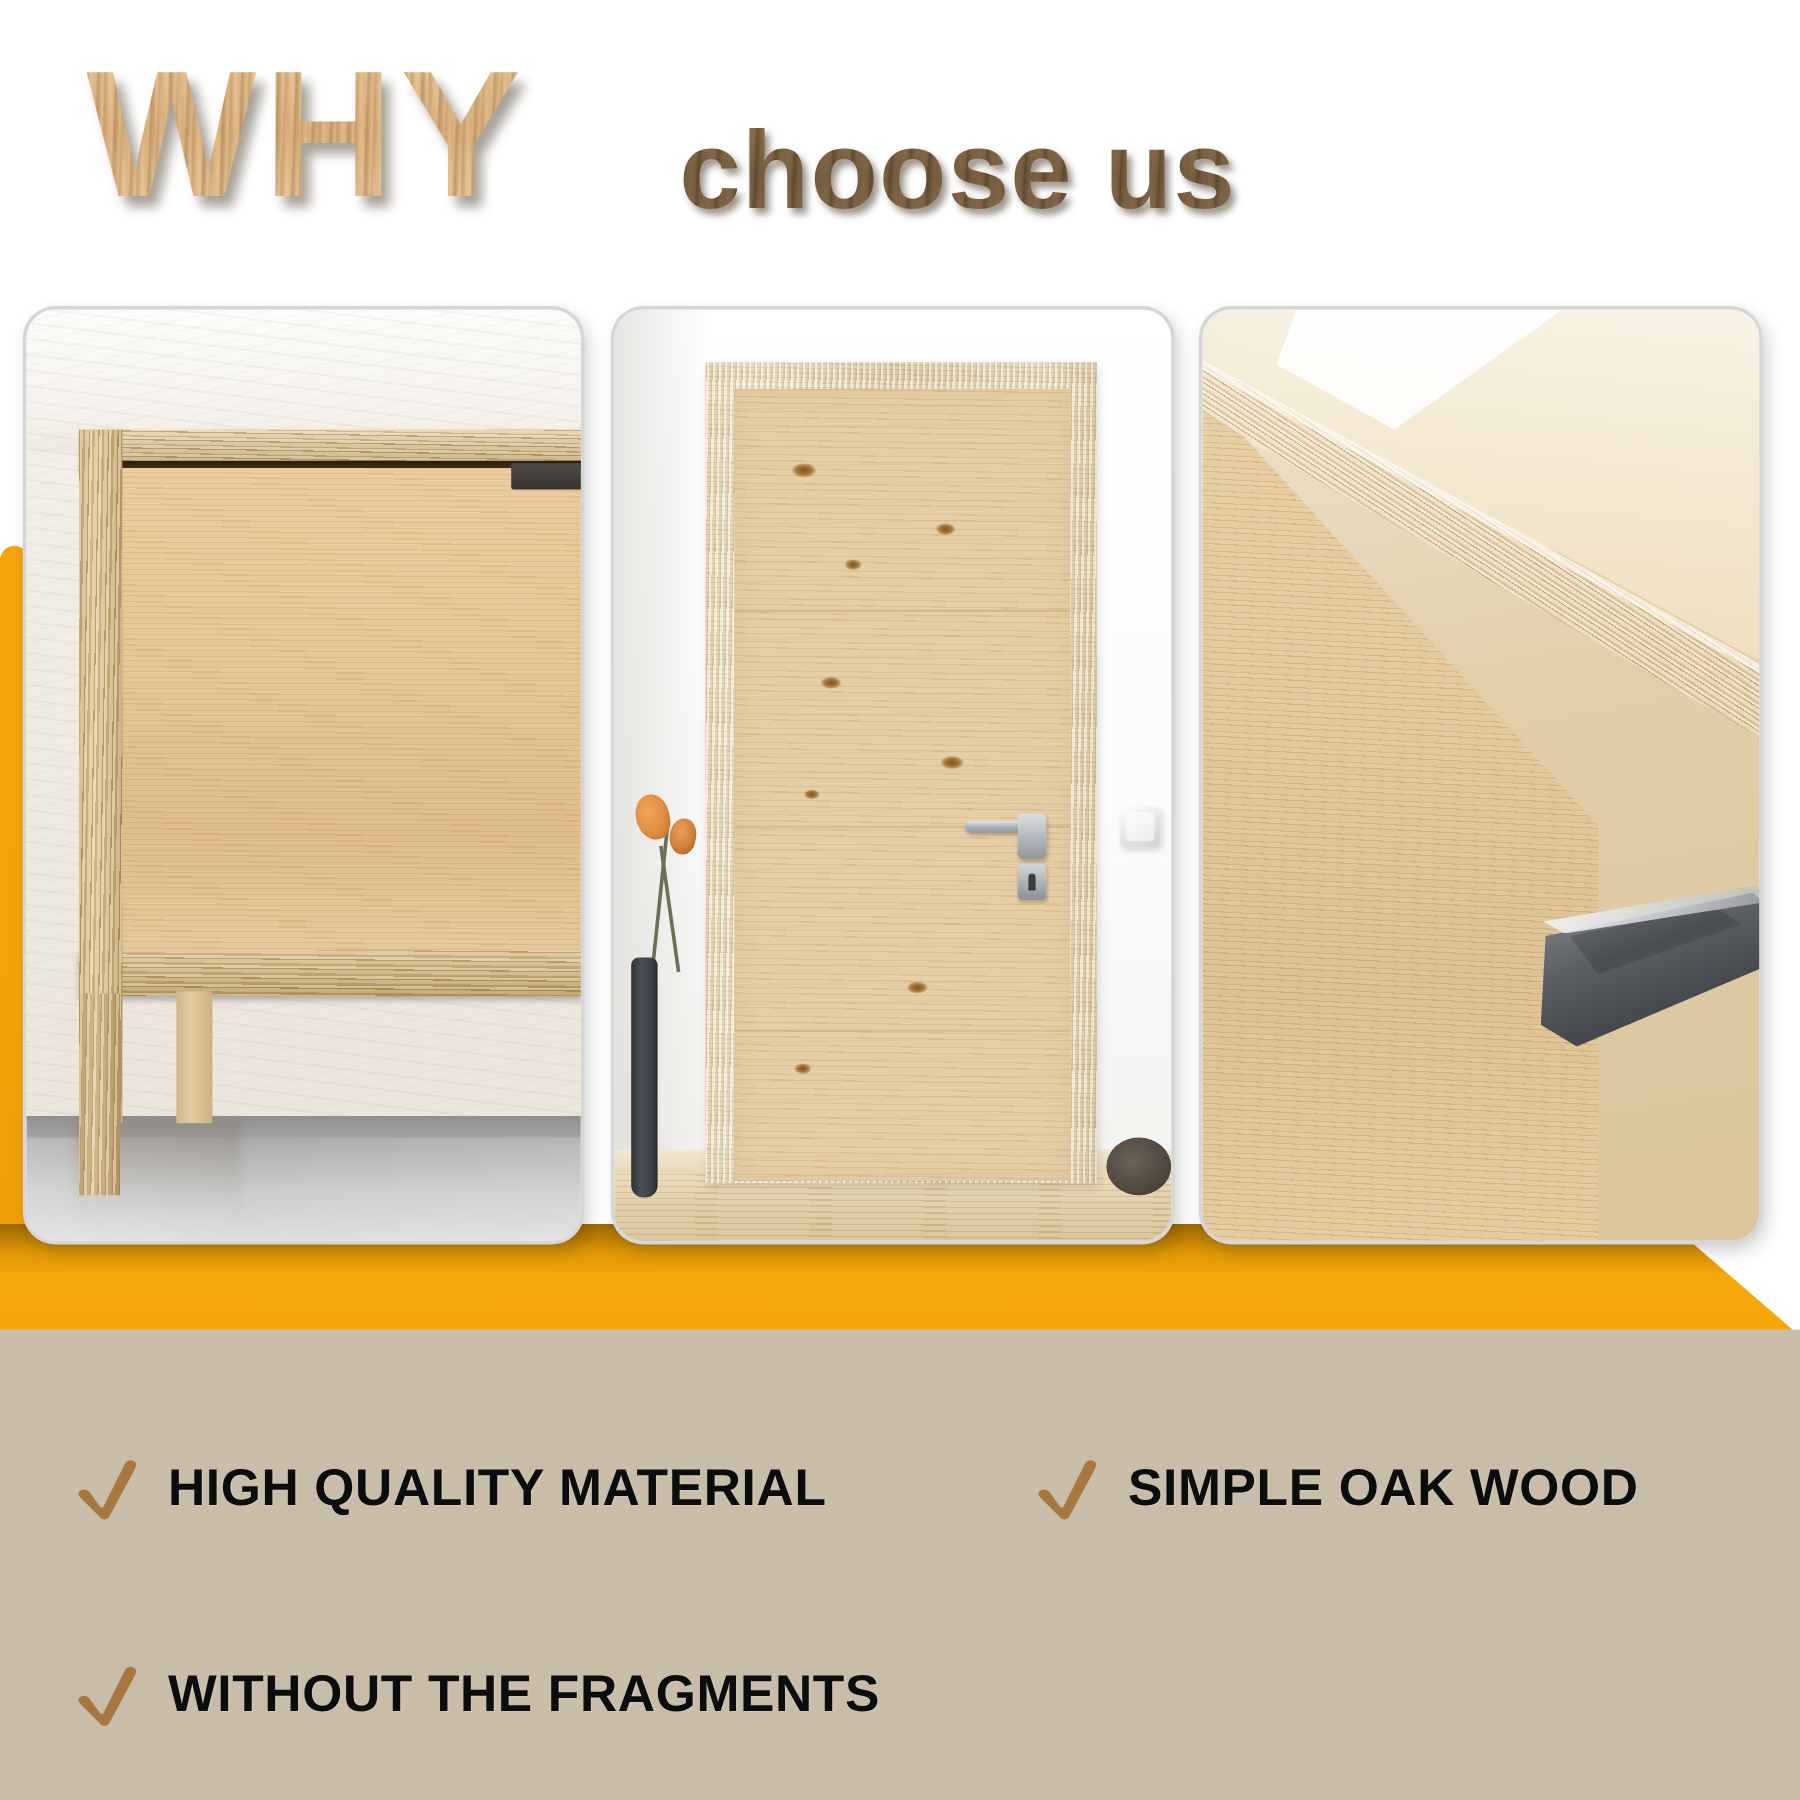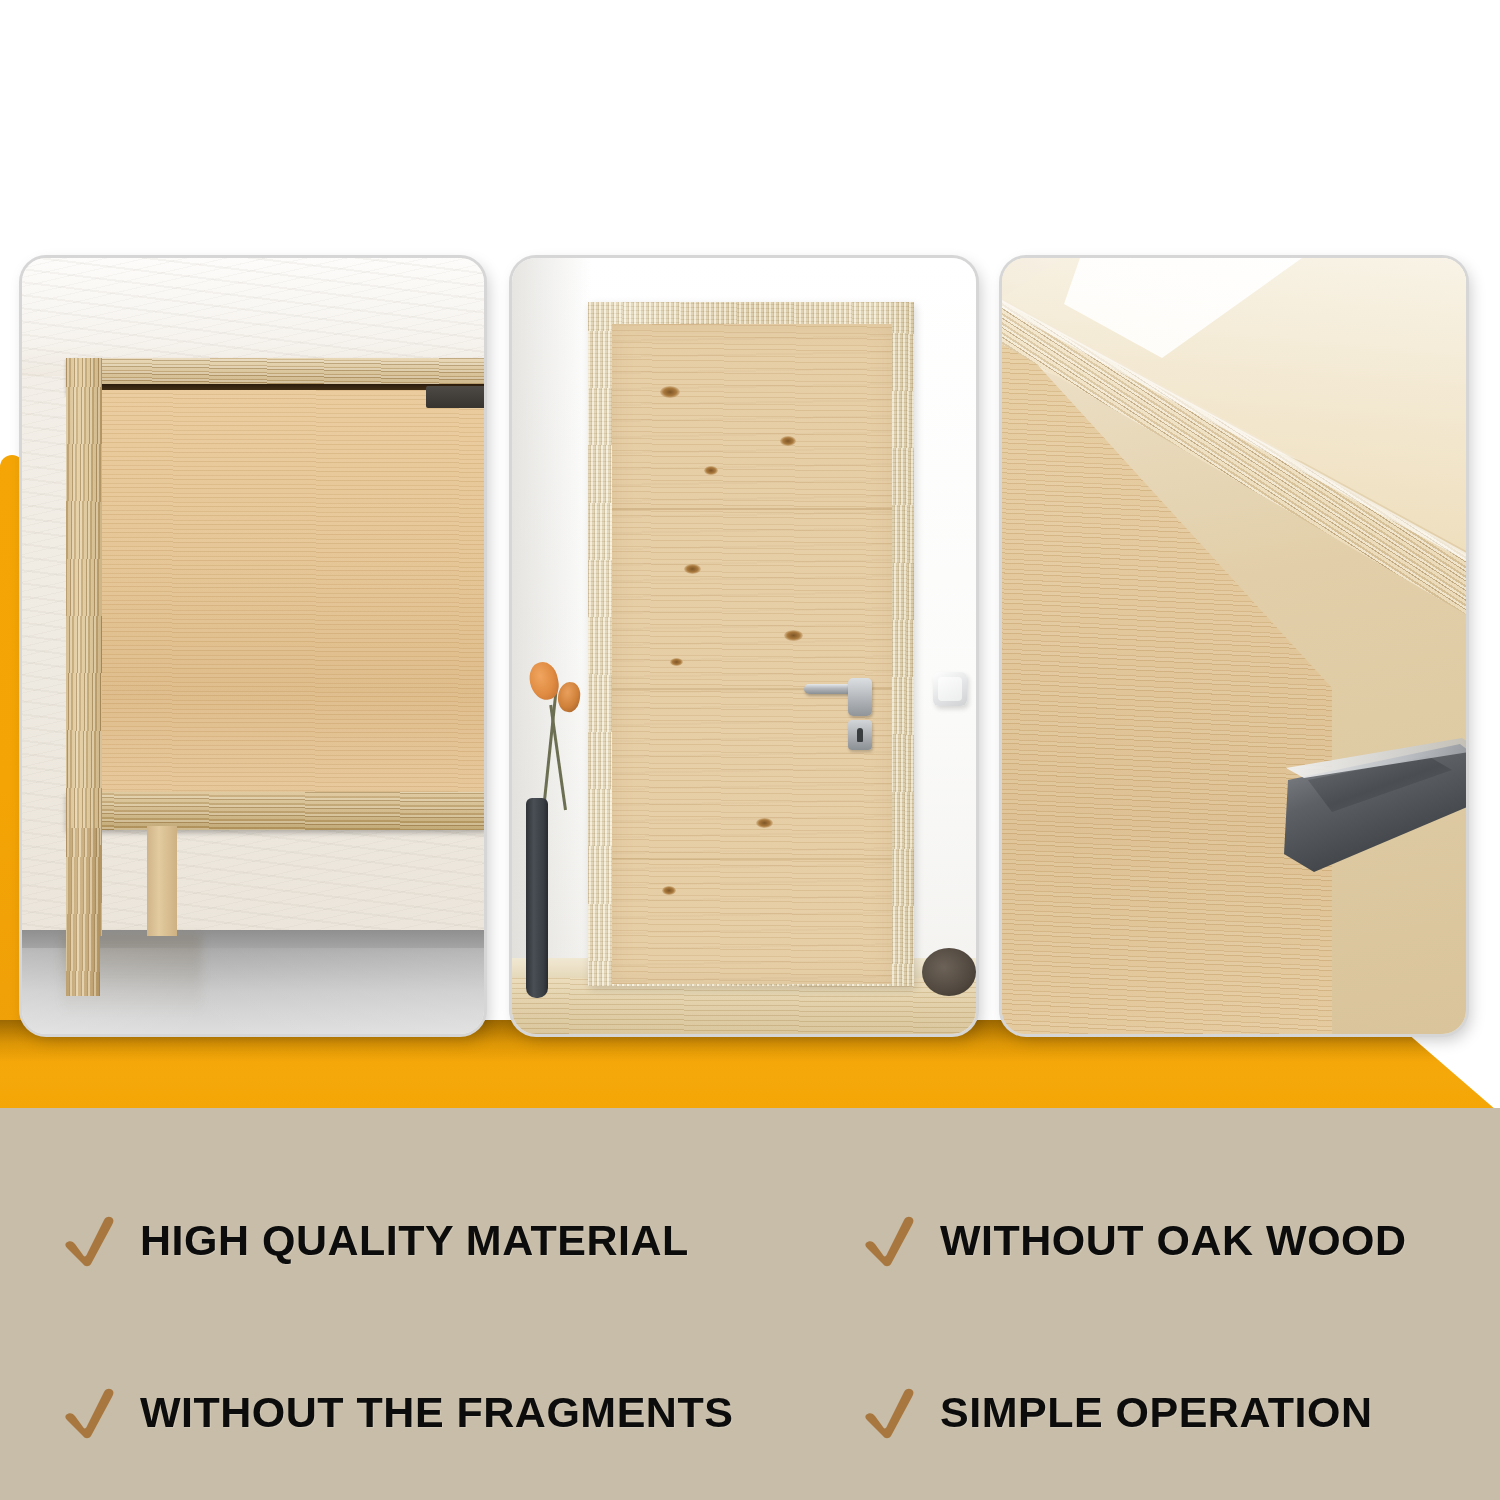--- a/index.html
+++ b/index.html
@@ -441,20 +441,24 @@
     color: #0c0c0c;
     white-space: nowrap;
     text-shadow: 1px 1px 1px rgba(255,255,255,0.18);
   }
 </style>
 </head>
 <body>
 
 <div id="stage">
 
+  <div id="headline">
+    <div class="hl-why">WHY</div>
+    <div class="hl-choose">choose us</div>
+  </div>
 
   <div id="orange-vert"></div>
   <div id="orange-band"></div>
   <div id="orange-band-shadow"></div>
 
   <div class="panel" id="panel-1">
     <div class="photo-layer p1-wall-top"></div>
     <div class="photo-layer p1-wall-mid"></div>
     <div class="photo-layer p1-wall-tex"></div>
     <div class="photo-layer p1-floor"></div>
@@ -532,33 +536,27 @@
         <svg class="check-icon" viewBox="0 0 56 56">
           <path d="M4 31 C7 28 11 29 13 32 L21 43 C22 45 24 45 25 42 L42 8 C44 4 49 4 51 7 C52 9 51 11 50 13 L29 52 C27 55 23 55 21 52 L5 36 C3 34 3 32 4 31 Z" fill="#a8773f"></path>
         </svg>
         <span class="feat-label">HIGH QUALITY MATERIAL</span>
       </div>
 
       <div class="feat-item feat-r1 feat-c2">
         <svg class="check-icon" viewBox="0 0 56 56">
           <path d="M4 31 C7 28 11 29 13 32 L21 43 C22 45 24 45 25 42 L42 8 C44 4 49 4 51 7 C52 9 51 11 50 13 L29 52 C27 55 23 55 21 52 L5 36 C3 34 3 32 4 31 Z" fill="#a8773f"></path>
         </svg>
-        <span class="feat-label">WITHOUT OAK WOOD</span>
+        <span class="feat-label">SIMPLE OAK WOOD</span>
       </div>
 
       <div class="feat-item feat-r2 feat-c1">
         <svg class="check-icon" viewBox="0 0 56 56">
           <path d="M4 31 C7 28 11 29 13 32 L21 43 C22 45 24 45 25 42 L42 8 C44 4 49 4 51 7 C52 9 51 11 50 13 L29 52 C27 55 23 55 21 52 L5 36 C3 34 3 32 4 31 Z" fill="#a8773f"></path>
         </svg>
         <span class="feat-label">WITHOUT THE FRAGMENTS</span>
       </div>
 
-      <div class="feat-item feat-r2 feat-c2">
-        <svg class="check-icon" viewBox="0 0 56 56">
-          <path d="M4 31 C7 28 11 29 13 32 L21 43 C22 45 24 45 25 42 L42 8 C44 4 49 4 51 7 C52 9 51 11 50 13 L29 52 C27 55 23 55 21 52 L5 36 C3 34 3 32 4 31 Z" fill="#a8773f"></path>
-        </svg>
-        <span class="feat-label">SIMPLE OPERATION</span>
-      </div>
 
     </div>
   </div>
 
 </div>
 
 </body></html>

